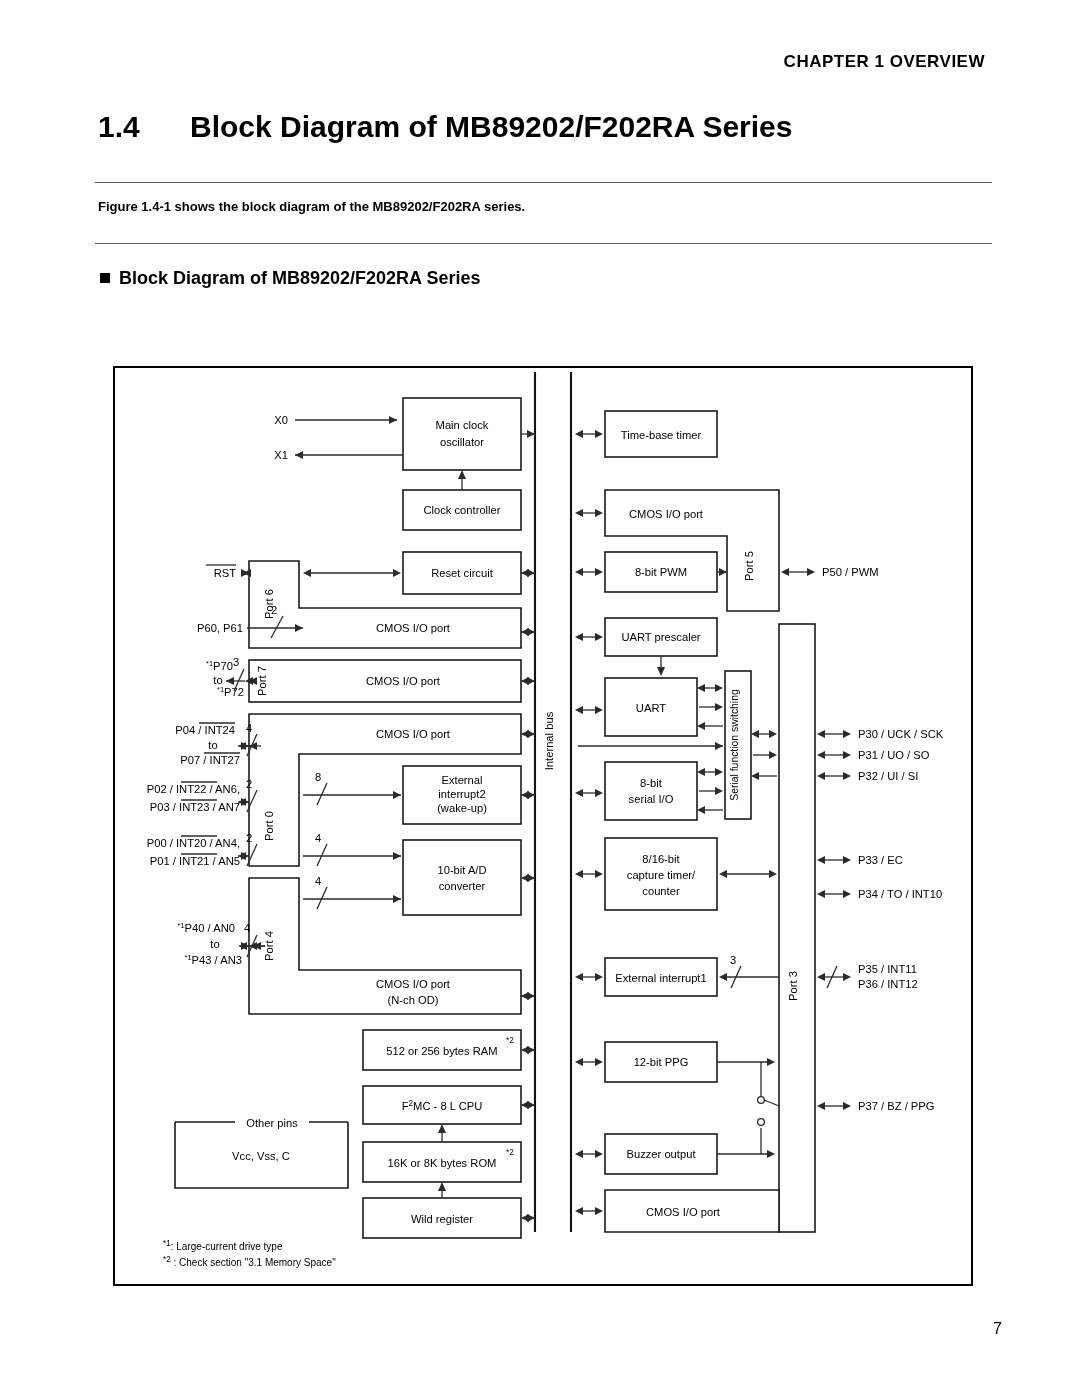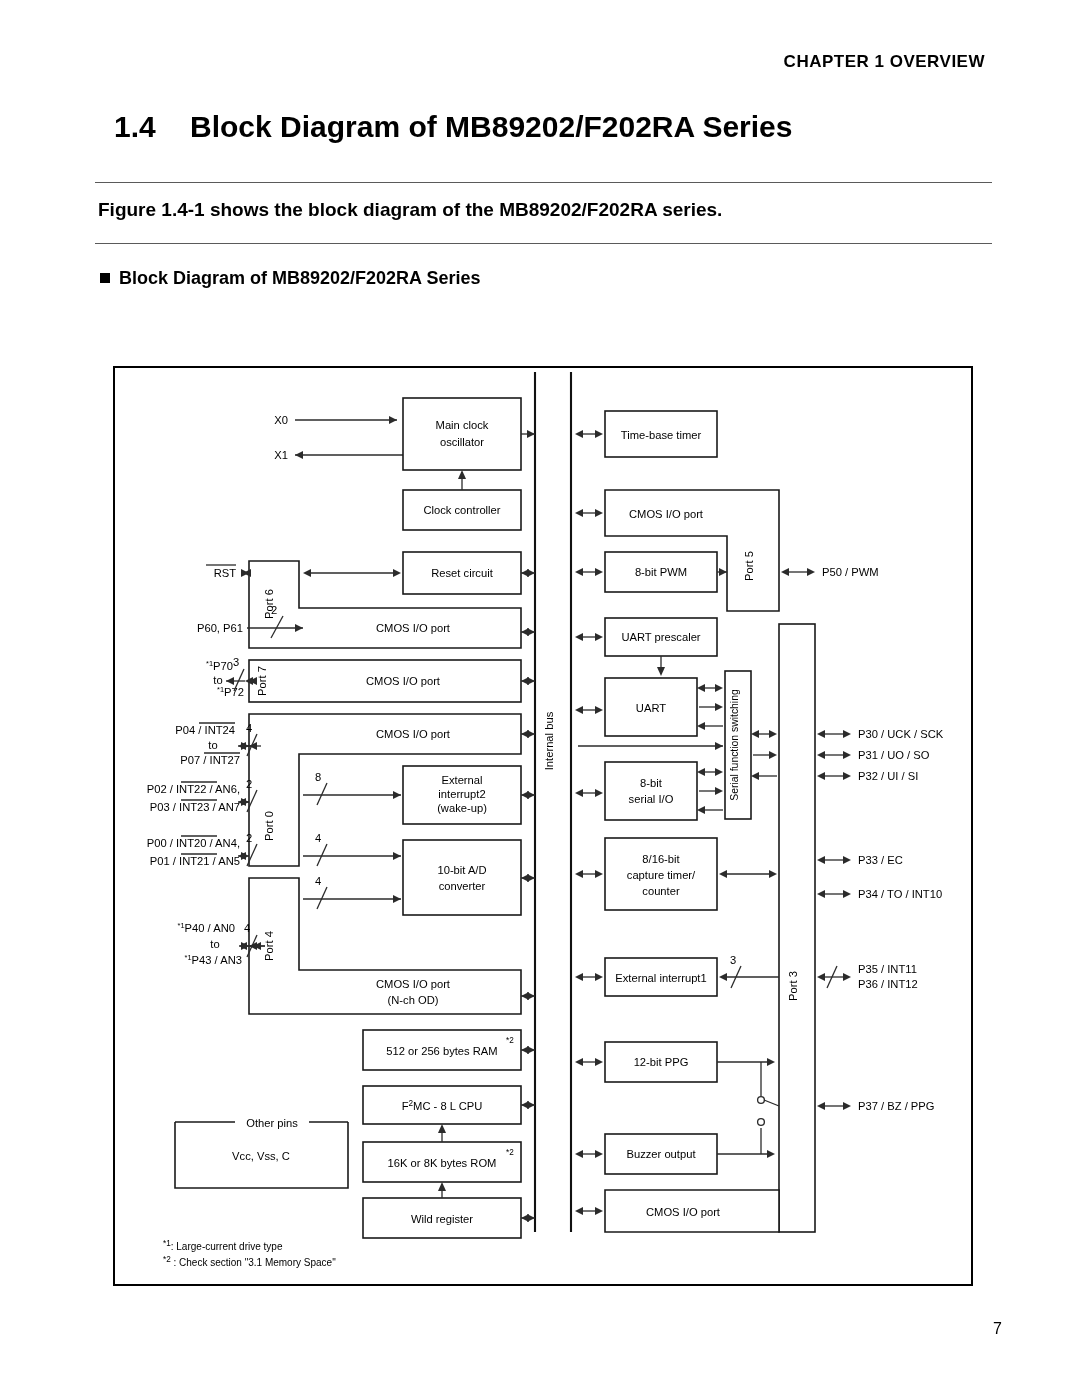--- a/index.html
+++ b/index.html
@@ -13,35 +13,35 @@
   }
   .page{position:absolute;inset:0;}
 
   
   .chapter-head{
     position:absolute;top:52px;right:95px;
     font-size:17px;font-weight:bold;letter-spacing:.5px;
   }
   .sec-num{
     position:absolute;left:98px;top:110px;
-    font-size:30px;font-weight:bold;margin-left:16px;
+    font-size:30px;font-weight:bold;
   }
   .sec-title{
     position:absolute;left:190px;top:110px;
     font-size:30px;font-weight:bold;
   }
   .rule{
     position:absolute;left:95px;width:897px;height:0;
     border-top:1px solid #5a5a5a;
   }
   .rule.r1{top:182px;}
   .rule.r2{top:243px;}
   .lede{
     position:absolute;left:98px;top:199px;
-    font-size:19px;font-weight:bold;
+    font-size:13px;font-weight:bold;
   }
   .bullet-head{
     position:absolute;left:100px;top:268px;
     font-size:18px;font-weight:bold;
   }
   .bullet-sq{
     display:inline-block;width:10px;height:10px;background:#000;
     margin-right:9px;vertical-align:1px;
   }
   .fig-caption{

